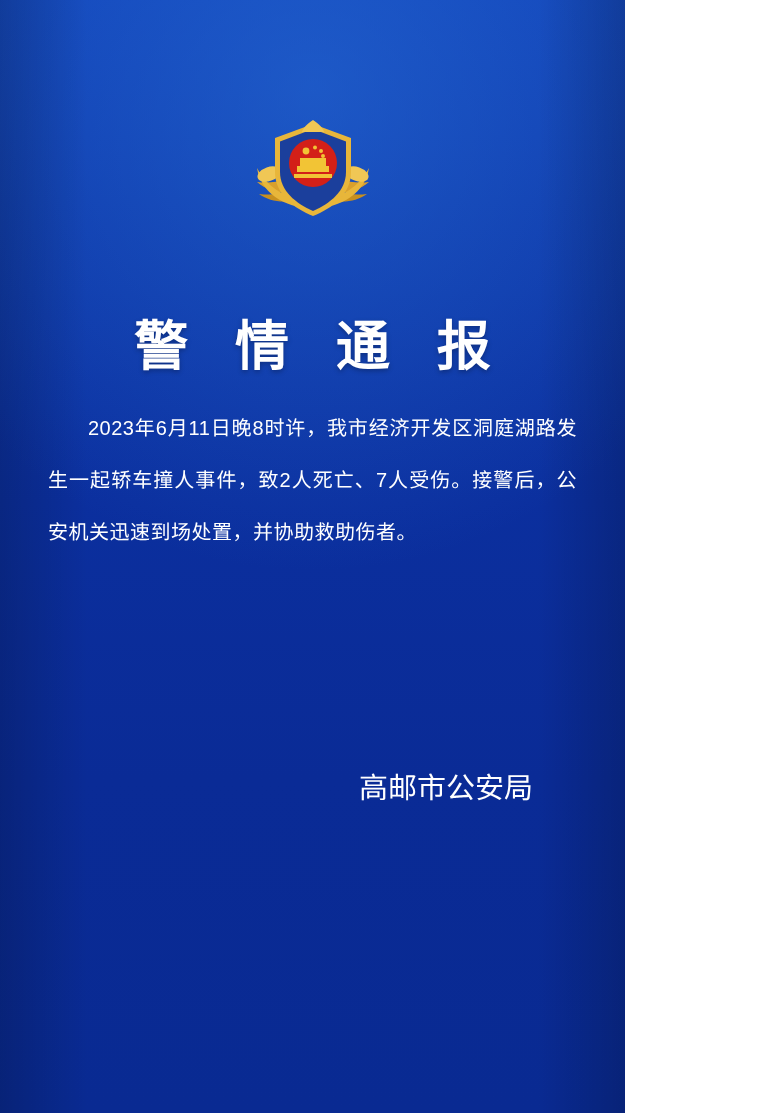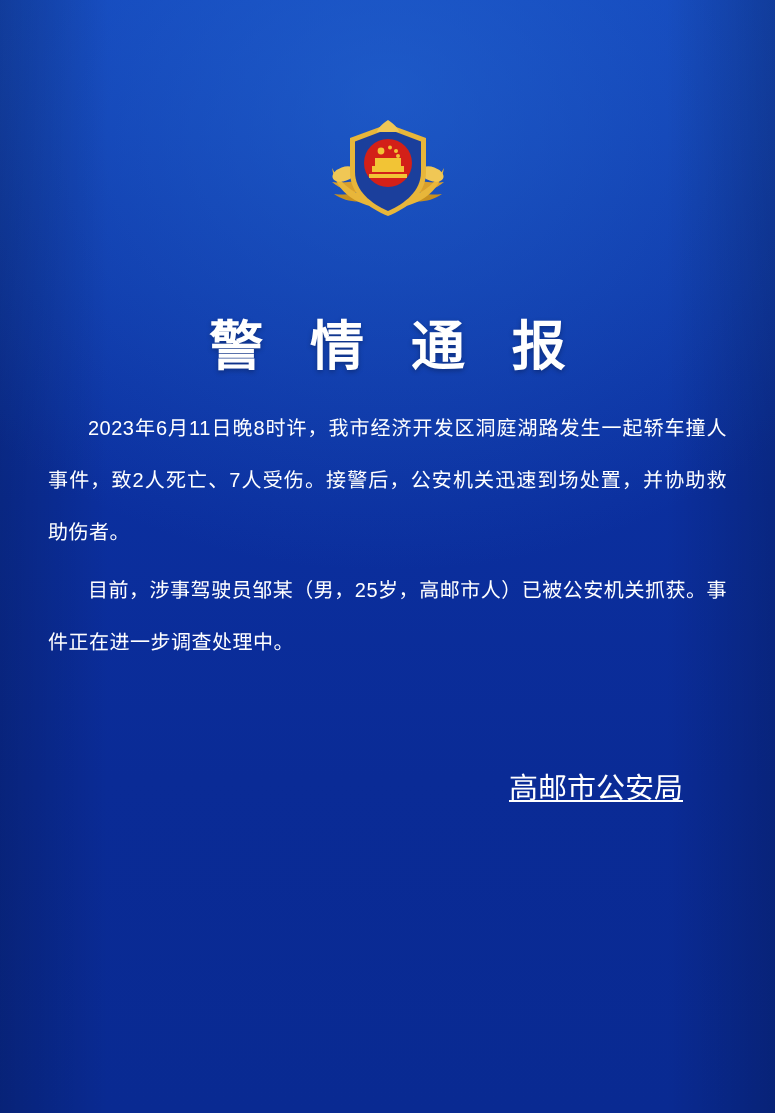--- a/index.html
+++ b/index.html
@@ -9,21 +9,21 @@
   }
   body {
     width: 775px;
     height: 1113px;
     overflow: hidden;
     font-family: "Liberation Sans", "DejaVu Sans", sans-serif;
   }
 
   .poster {
     position: relative;
-    width: 775px;
+    width: 625px;
     height: 1113px;
     box-sizing: border-box;
     background:
       radial-gradient(ellipse 120% 70% at 50% 8%, rgba(40,110,215,0.55) 0%, rgba(20,70,185,0.0) 62%),
       linear-gradient(180deg, #1142b8 0%, #0e39ab 18%, #0b2f9e 45%, #0a2b96 70%, #092a92 100%);
     color: #ffffff;
   }
 
   
   .poster::before {
@@ -86,21 +86,20 @@
 
   .signature {
     position: absolute;
     top: 762px;
     left: 48px;
     right: 92px;
     text-align: right;
     font-size: 29px;
     line-height: 52px;
     color: #ffffff;
-    text-decoration: underline;
   }
 
   .sig-line {
     display: block;
   }
 </style>
 </head>
 <body>
 
 <div class="poster">
@@ -135,20 +134,19 @@
       <circle cx="76" cy="38" r="2" fill="#f2c435"></circle>
 
       <path d="M66 2 C72 6 76 10 77 14 L55 14 C56 10 60 6 66 2 Z" fill="#f0c755"></path>
     </svg>
   </div>
 
   <h1 class="title">警 情 通 报</h1>
 
   <div class="body-text">
     <p class="para">2023年6月11日晚8时许，我市经济开发区洞庭湖路发生一起轿车撞人事件，致2人死亡、7人受伤。接警后，公安机关迅速到场处置，并协助救助伤者。</p>
-    <p class="para">目前，涉事驾驶员邹某（男，25岁，高邮市人）已被公安机关抓获。事件正在进一步调查处理中。</p>
   </div>
 
   <div class="signature">
     <span class="sig-line">高邮市公安局</span>
   </div>
 
 </div>
 
 </body></html>

